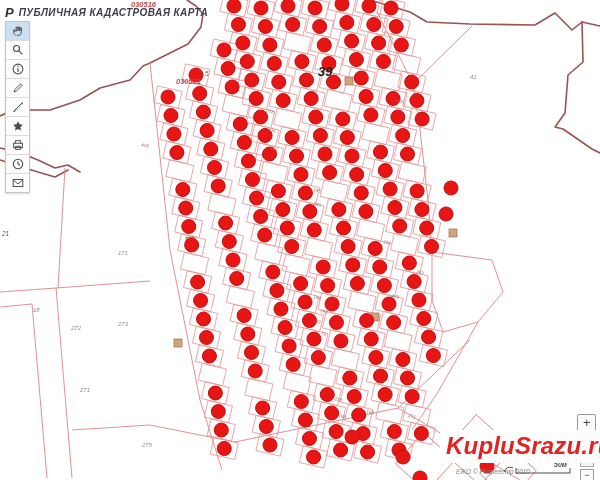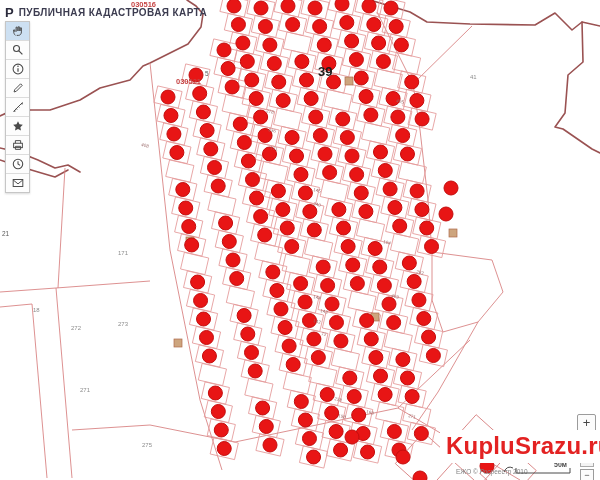--- a/index.html
+++ b/index.html
@@ -1,17 +1,17 @@
 <!DOCTYPE html>
 <html><head>
 <meta charset="utf-8">
 <style>
   html,body{margin:0;padding:0;}
   body{font-family:"Liberation Sans","DejaVu Sans",sans-serif;}
-  #app{position:relative;width:600px;height:480px;background:#ffffff;overflow:hidden;}
+  #app{position:relative;width:600px;height:480px;background:#ffffff;overflow:hidden;font-style:italic;}
 
   
   #map{position:absolute;left:0;top:0;width:600px;height:480px;z-index:1;}
   .bdark{fill:none;stroke:#9a5252;stroke-width:1.6;stroke-linejoin:round;stroke-linecap:round;}
   .bline{fill:none;stroke:#d98585;stroke-width:0.9;stroke-linejoin:round;}
   .cell{fill:none;stroke:#e49a9a;stroke-width:0.8;}
   .dot{fill:#e81515;stroke:#c40d0d;stroke-width:1;}
   .bldg{fill:#cda57e;stroke:#b06a4a;stroke-width:0.7;}
   .diam{fill:none;stroke:#d98585;stroke-width:0.9;}
   text{user-select:none;}

